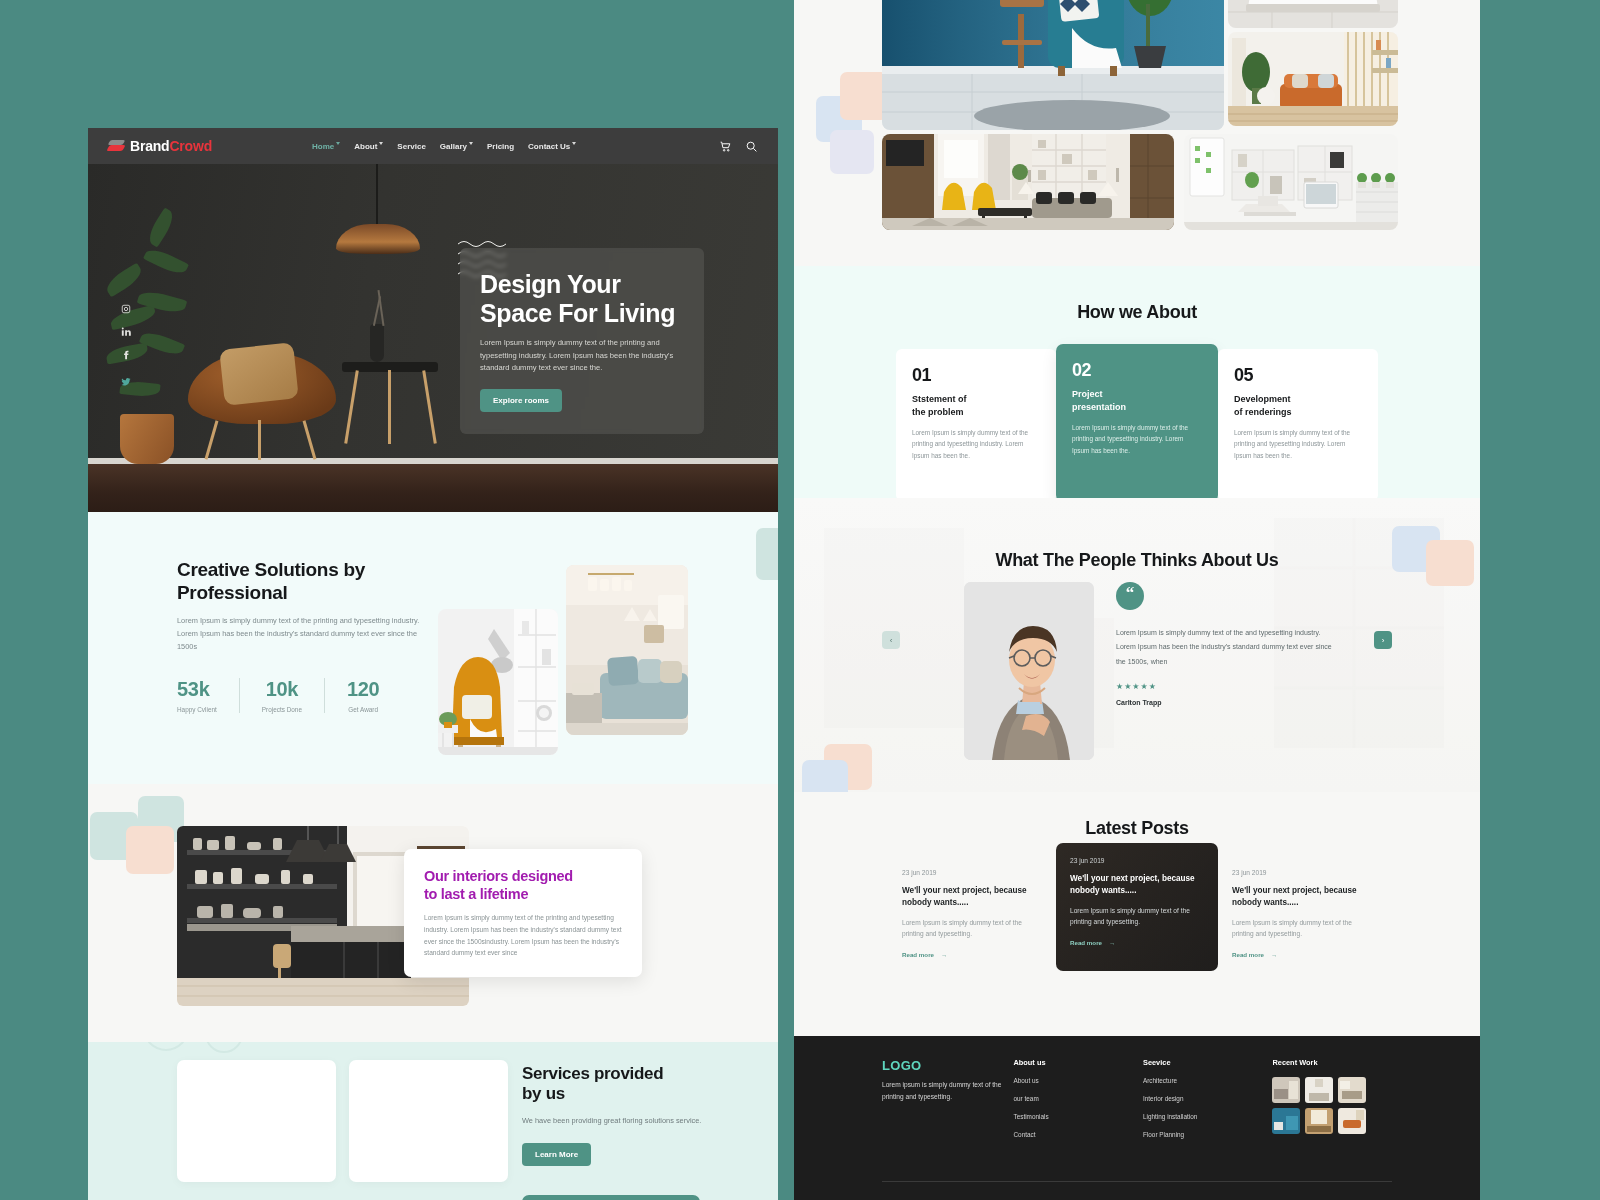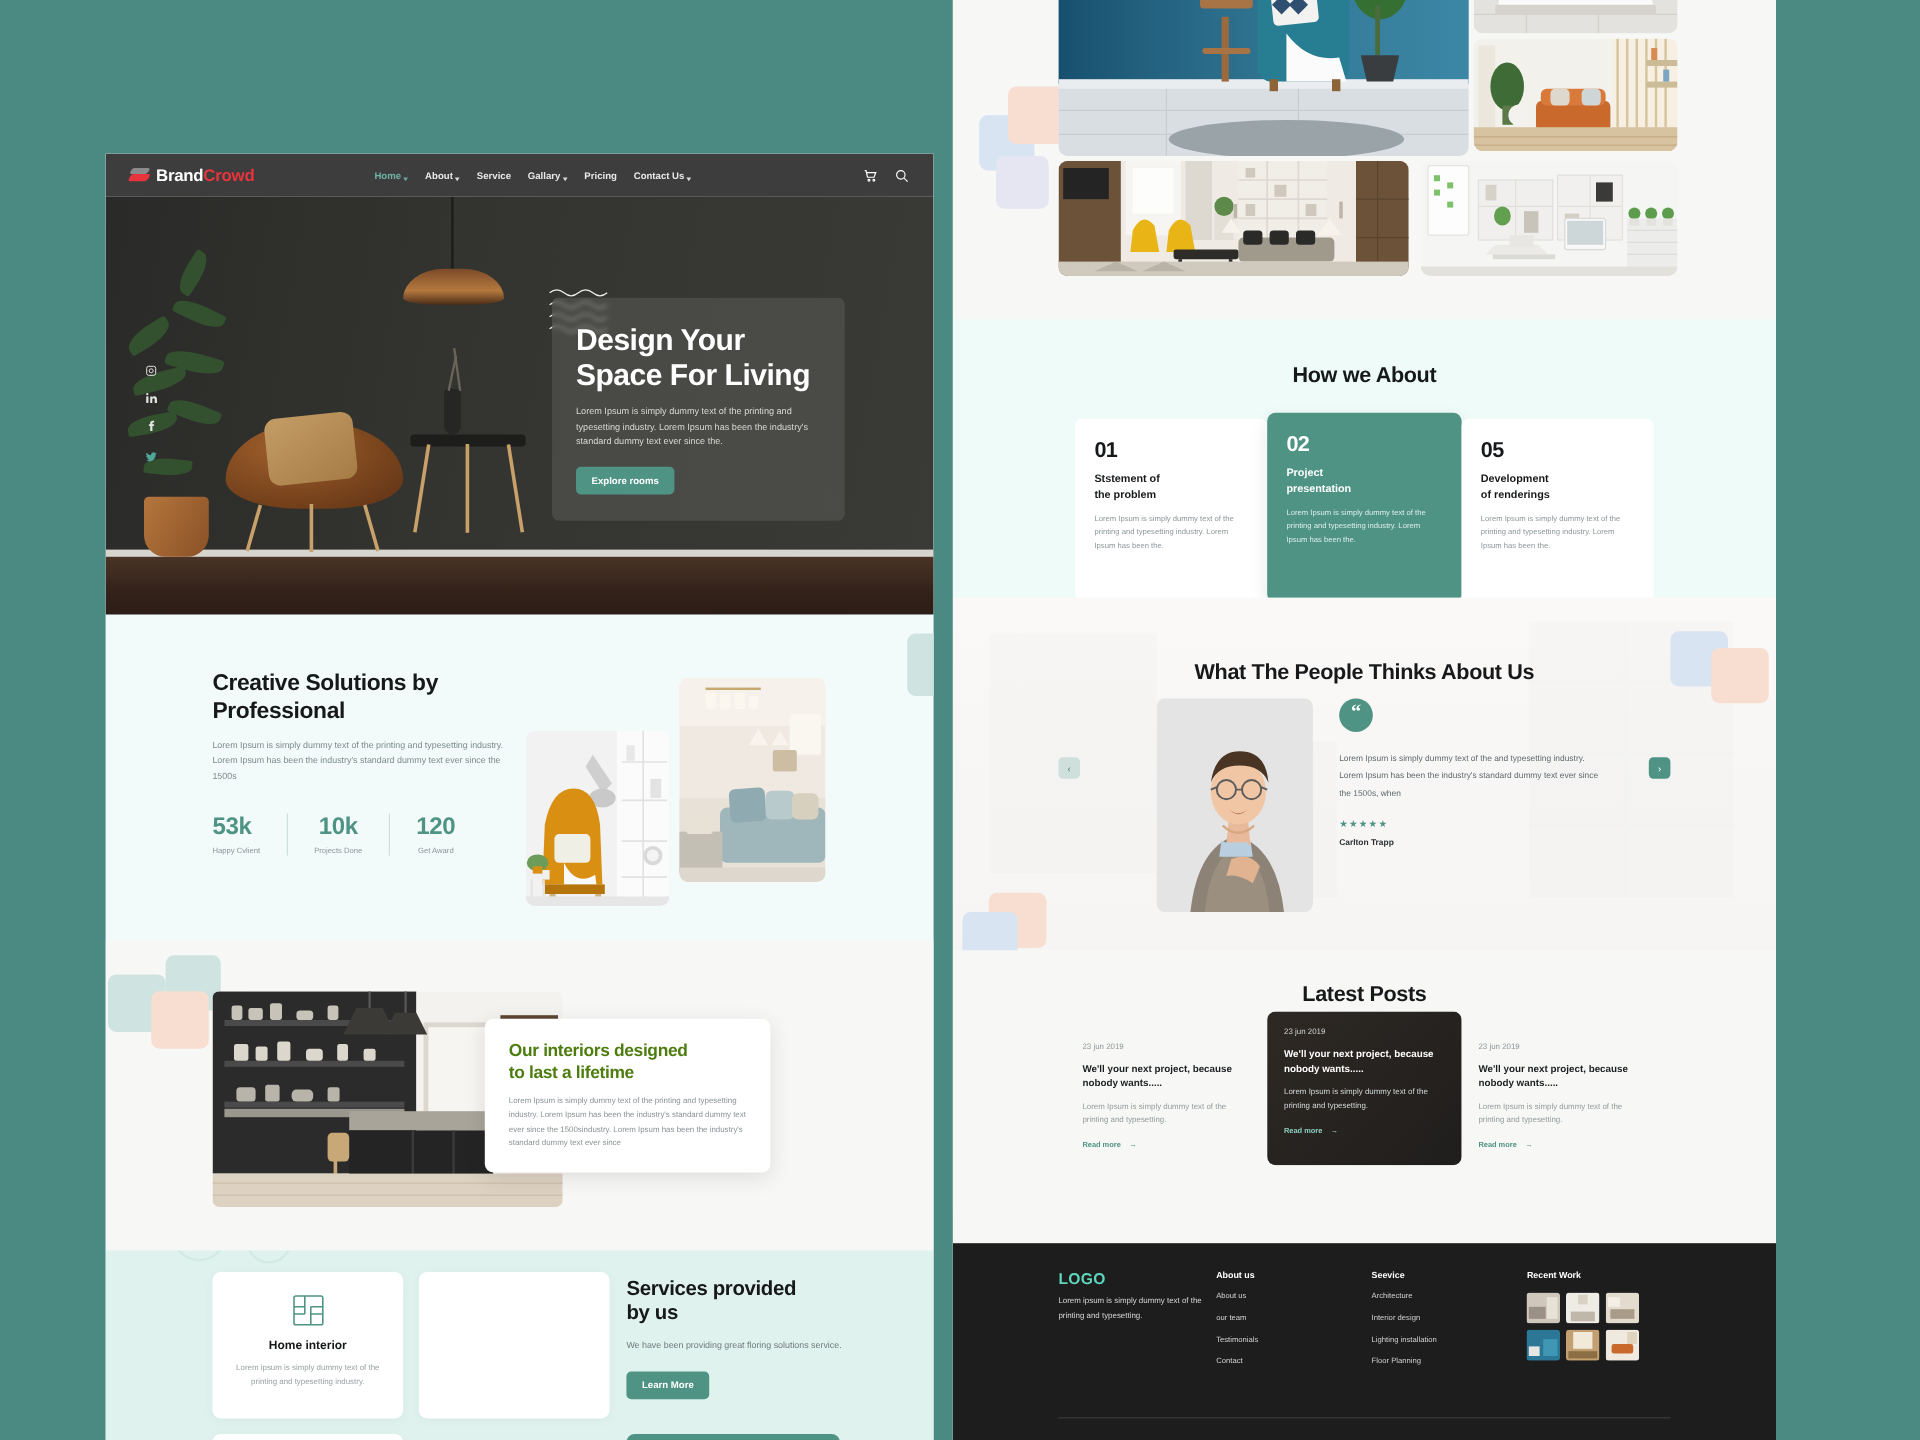--- a/index.html
+++ b/index.html
@@ -42,21 +42,21 @@
   .logo-text { font-size: 14px; font-weight: bold; letter-spacing: -0.2px; }
   .logo-text .b { color: #ffffff; }
   .logo-text .c { color: #e8343c; }
 
   .nav-links {
     display: flex; align-items: center; gap: 14px;
     margin-left: 100px;
   }
   .nav-link {
     font-size: 8px; color: #e9e9e9; font-weight: 600;
-    display: flex; align-items: flex-end; gap: 2px;
+    display: flex; align-items: flex-start; gap: 2px;
     white-space: nowrap;
   }
   .nav-link.active { color: #6fb2a6; }
   .caret {
     width: 0; height: 0;
     border-left: 2.5px solid transparent;
     border-right: 2.5px solid transparent;
     border-top: 3px solid currentColor;
     opacity: .9;
   }
@@ -185,21 +185,21 @@
   .kitchen {
     position:absolute; left:89px; top:42px; width:292px; height:180px;
     border-radius:6px; overflow:hidden;
   }
   .int-card {
     position:absolute; left:316px; top:65px; width:238px; height:128px;
     background:#fff; border-radius:7px;
     box-shadow:0 4px 18px rgba(0,0,0,.10);
     padding:18px 20px;
   }
-  .int-title { font-size:14.5px; font-weight:bold; color:#4d7c0f; line-height:1.25; letter-spacing:-0.3px; }
+  .int-title { font-size:14.5px; font-weight:bold; color:#a21caf; line-height:1.25; letter-spacing:-0.3px; }
   .int-body { font-size:6.6px; color:#8a9395; line-height:1.78; margin-top:9px; }
 
   
   .sec-services { position:relative; height:214px; background:#e0f2ee; overflow:hidden; }
   .svc-grid {
     position:absolute; left:89px; top:18px;
     display:grid; grid-template-columns:159px 159px; gap:13px;
   }
   .svc-card {
     width:159px; height:122px; background:#fff; border-radius:7px;
@@ -604,30 +604,20 @@
     </div>
   </div>
 
   <div class="sec-services">
     <svg style="position:absolute;left:46px;top:-28px;opacity:.35" width="120" height="70" viewBox="0 0 120 70">
       <path d="M10 0 v14 M10 14 a22 22 0 0 0 44 0 z" fill="none" stroke="#bcd9d2" stroke-width="2"></path>
       <path d="M72 0 v20 M72 20 a18 18 0 0 0 36 0 z" fill="none" stroke="#bcd9d2" stroke-width="2"></path>
     </svg>
 
     <div class="svc-grid">
-      <div class="svc-card">
-        <div class="svc-icon">
-          <svg width="28" height="28" viewBox="0 0 28 28" fill="none" stroke="currentColor" stroke-width="1.3">
-            <rect x="2" y="2" width="24" height="24" rx="1.5"></rect>
-            <path d="M2 11h9M11 2v9M11 11v6M11 17H2M16 11h10M16 17h10M16 11v15"></path>
-          </svg>
-        </div>
-        <div class="svc-name">Home interior</div>
-        <div class="svc-desc">Lorem ipsum is simply dummy text of the printing and typesetting industry.</div>
-      </div>
 
 
       <div class="svc-card">
 
         <div class="svc-name"></div>
         <div class="svc-desc"></div>
       </div>
 
       <div class="svc-card">
 

